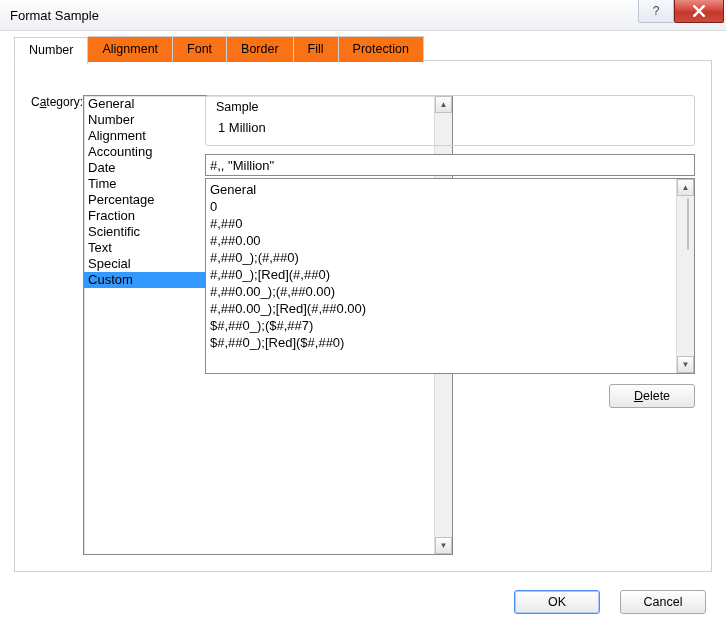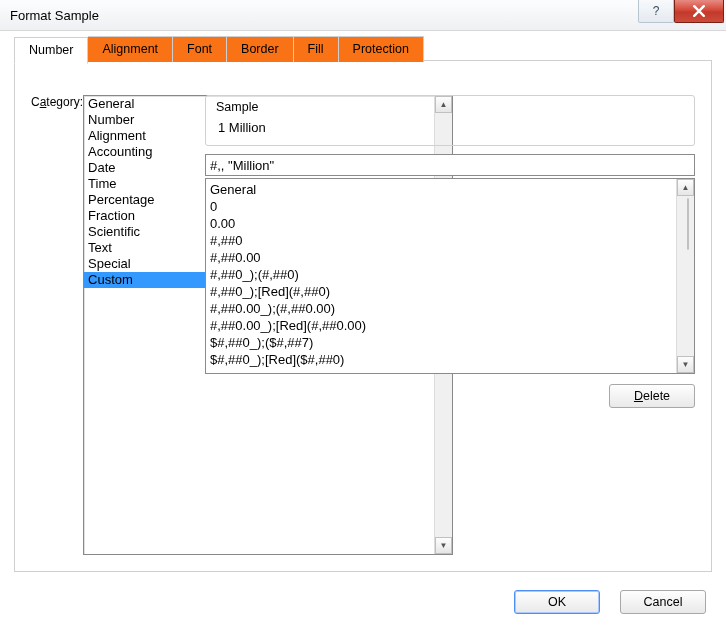--- a/index.html
+++ b/index.html
@@ -301,21 +301,20 @@
         </div>
 
         <div style="position:relative">
           <input class="type-input" value="#,, &quot;Million&quot;" style="">
         </div>
 
         <div class="type-list-wrap">
           <div class="type-list" id="type-list">
               <div class="row">General</div>
               <div class="row">0</div>
-              <div class="row">0.00</div>
               <div class="row">#,##0</div>
               <div class="row">#,##0.00</div>
               <div class="row">#,##0_);(#,##0)</div>
               <div class="row">#,##0_);[Red](#,##0)</div>
               <div class="row">#,##0.00_);(#,##0.00)</div>
               <div class="row">#,##0.00_);[Red](#,##0.00)</div>
               <div class="row">$#,##0_);($#,##7)</div>
               <div class="row">$#,##0_);[Red]($#,##0)</div>
             </div>
           <div class="vscroll">

